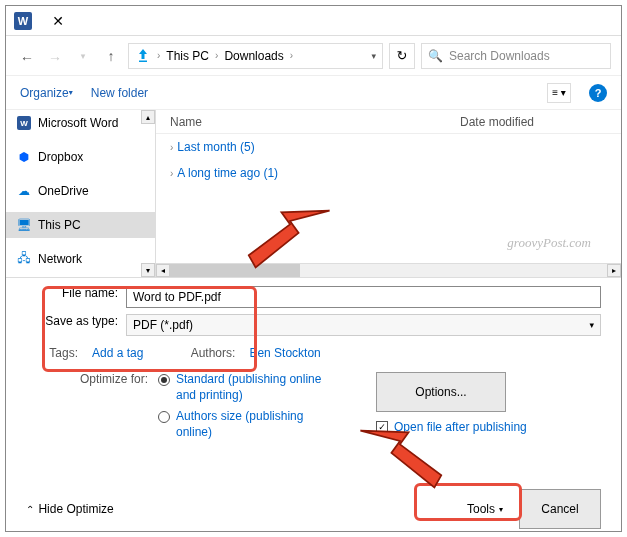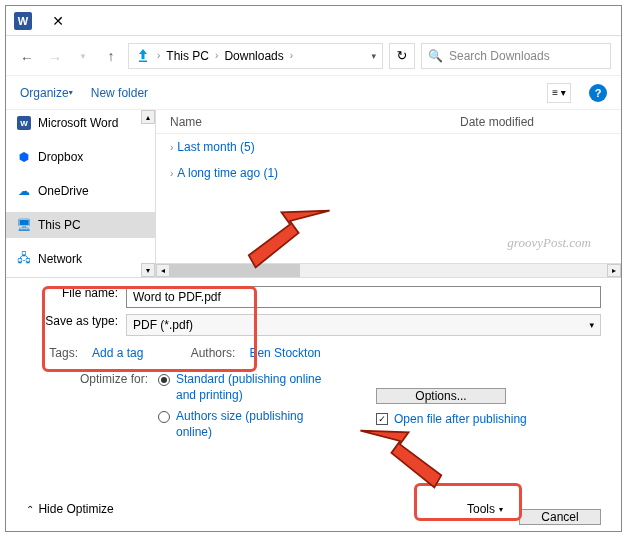--- a/index.html
+++ b/index.html
@@ -50,21 +50,21 @@
 .meta-label { width: 100px; text-align: right; padding-right: 8px; color: #555; }
 .meta-link { color: #0066cc; cursor: pointer; }
 .opts { display: flex; margin-top: 12px; }
 .opts-left { width: 300px; padding-left: 50px; }
 .opts-right { flex: 1; padding-left: 50px; }
 .opt-label { color: #555; margin-bottom: 4px; }
 .radio-row { display: flex; align-items: flex-start; gap: 6px; margin-bottom: 6px; margin-left: 18px; }
 .radio { width: 12px; height: 12px; border: 1px solid #555; border-radius: 50%; display: flex; align-items: center; justify-content: center; margin-top: 2px; flex-shrink: 0; }
 .radio.checked::after { content: ""; width: 6px; height: 6px; background: #333; border-radius: 50%; }
 .radio-text { color: #0066cc; line-height: 1.3; }
-.btn { height: 16px; padding: 0 30px; border: 1px solid #999; background: #eaeaea; font-size: 12px; cursor: pointer; display: inline-flex; align-items: center; justify-content: center; margin-top: 16px; }
+.btn { height: 40px; padding: 0 30px; border: 1px solid #999; background: #eaeaea; font-size: 12px; cursor: pointer; display: inline-flex; align-items: center; justify-content: center; }
 .btn.primary { border: 2px solid #0078d4; background: #e1e1e1; }
 .check-row { display: flex; align-items: center; gap: 6px; margin-top: 8px; }
 .checkbox { width: 12px; height: 12px; border: 1px solid #555; display: flex; align-items: center; justify-content: center; font-size: 9px; }
 .check-text { color: #0066cc; }
 .footer { position: absolute; bottom: 0; left: 0; right: 0; height: 44px; display: flex; align-items: center; padding: 0 20px; gap: 16px; }
 .hide-folders { font-size: 12px; display: flex; align-items: center; gap: 4px; cursor: pointer; }
 .footer-spacer { flex: 1; }
 .tools { font-size: 12px; display: flex; align-items: center; gap: 4px; cursor: pointer; }
 .highlight-box { position: absolute; border: 3px solid #e74c3c; border-radius: 6px; pointer-events: none; }
 .arrow-svg { position: absolute; pointer-events: none; }

